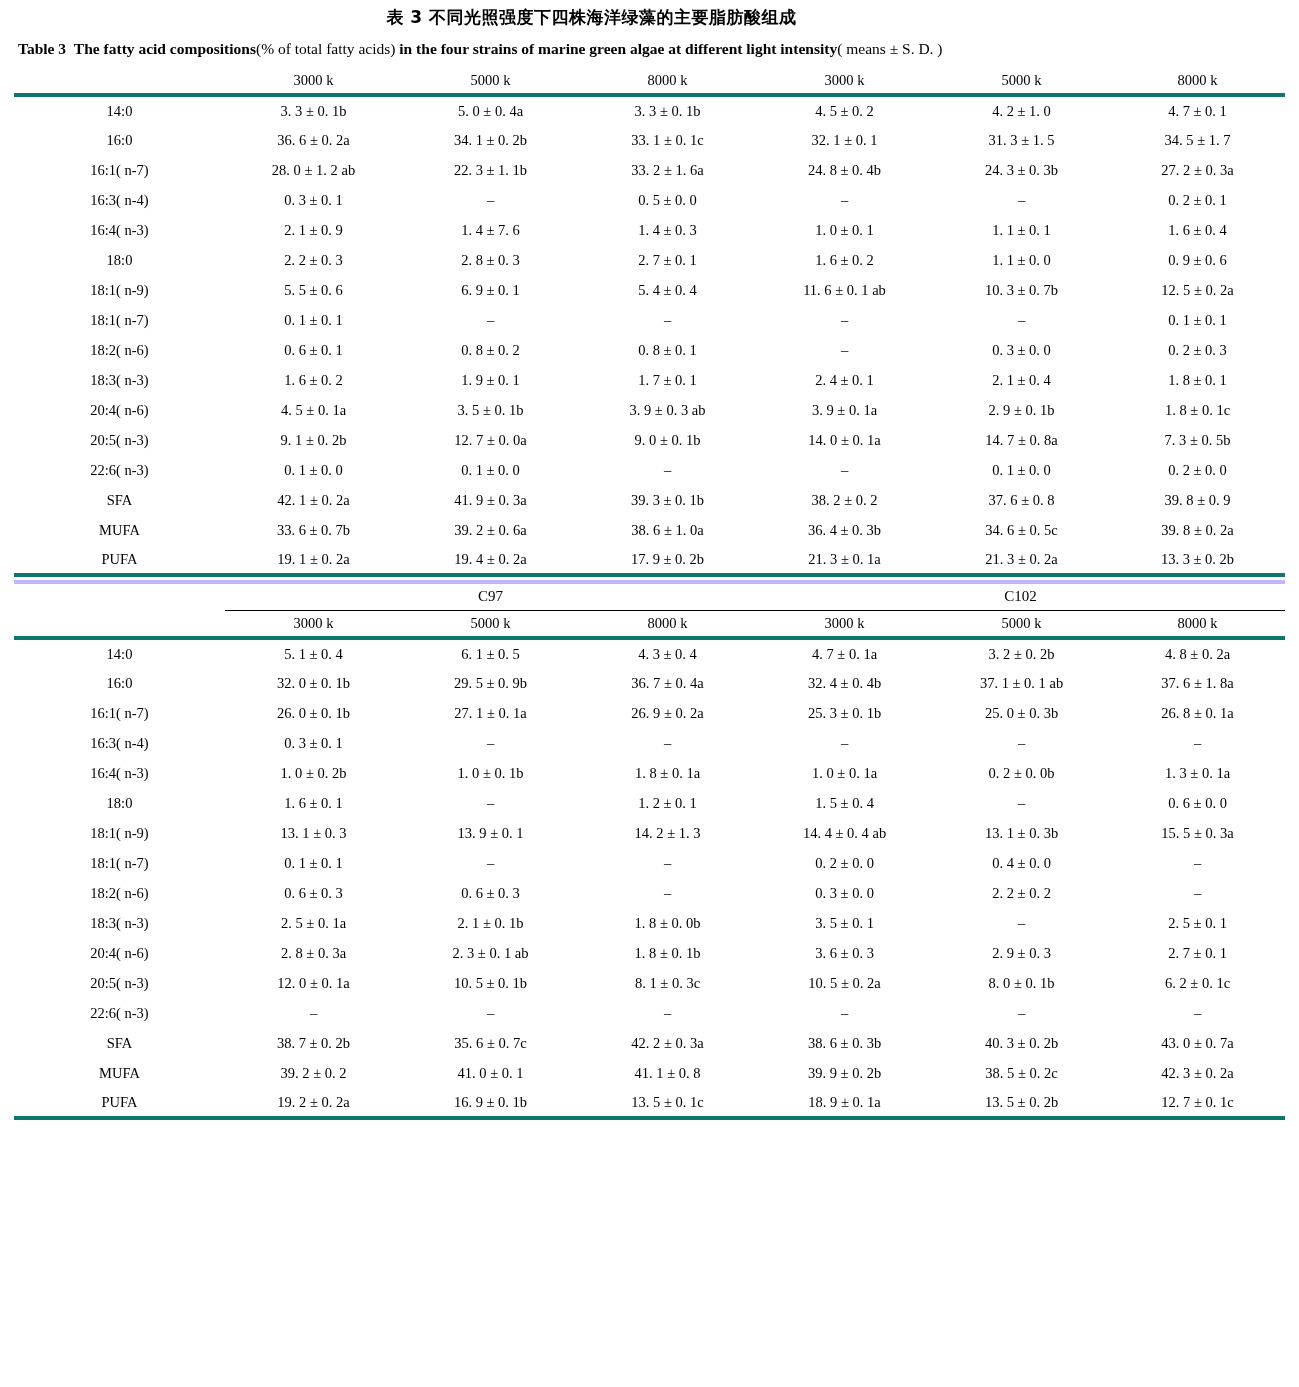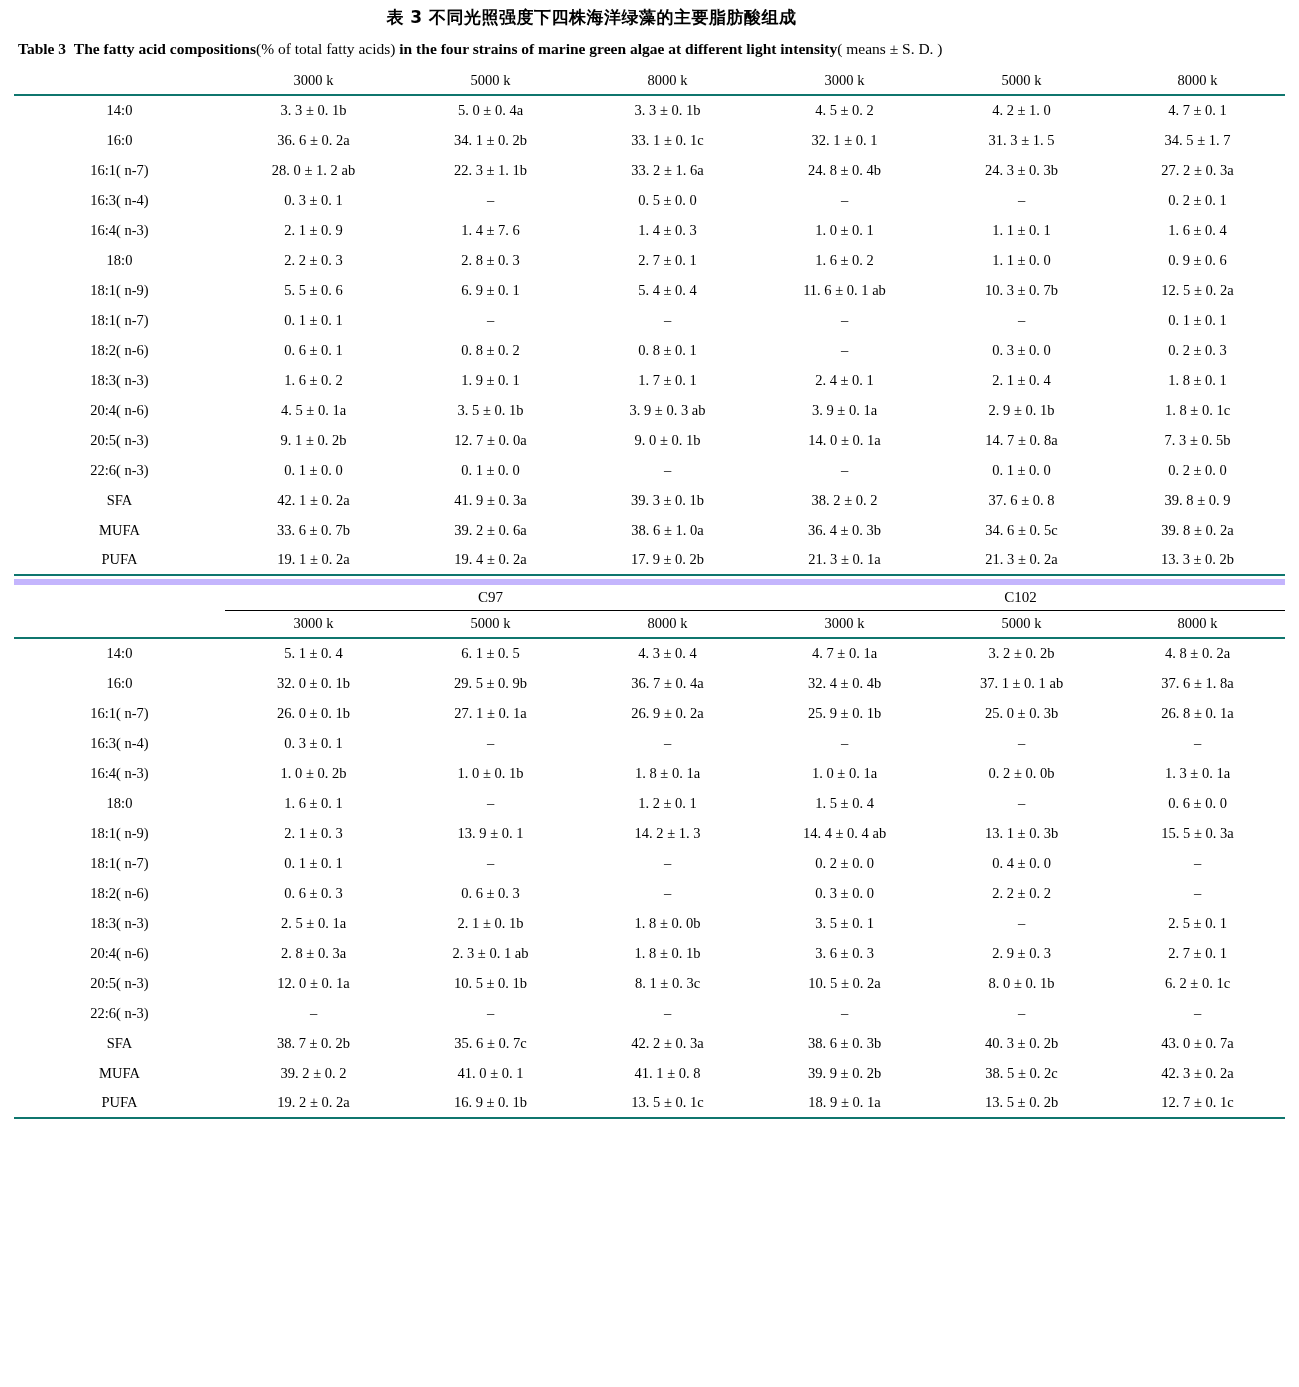--- a/index.html
+++ b/index.html
@@ -43,22 +43,22 @@
     font-size: 14.5px;
   }
   table.t td, table.t th {
     padding: 0;
     text-align: center;
     vertical-align: middle;
     font-weight: normal;
   }
   .rowh { height: 30px; }
   .rowh-head { height: 28px; }
-  .bb-thick { border-bottom: 2px solid #0f766e; }
-  .bt-thin  { border-top: 6px solid #c4b5fd; }
+  .bb-thick { border-bottom: 4px solid #0f766e; }
+  .bt-thin  { border-top: 4px solid #c4b5fd; }
 
   .grouphdr {
     font-size: 15px;
   }
   .subhdr { font-size: 14.5px; }
 
   .namecell {
     text-align: center;
     font-size: 14.5px;
   }
@@ -299,21 +299,21 @@
         <td class="valcell">36. 7 ± 0. 4a</td>
         <td class="valcell">32. 4 ± 0. 4b</td>
         <td class="valcell">37. 1 ± 0. 1 ab</td>
         <td class="valcell">37. 6 ± 1. 8a</td>
       </tr>
       <tr class="rowh">
         <td class="namecell">16:1( n-7)</td>
         <td class="valcell">26. 0 ± 0. 1b</td>
         <td class="valcell">27. 1 ± 0. 1a</td>
         <td class="valcell">26. 9 ± 0. 2a</td>
-        <td class="valcell">25. 9 ± 0. 1b</td>
+        <td class="valcell">25. 3 ± 0. 1b</td>
         <td class="valcell">25. 0 ± 0. 3b</td>
         <td class="valcell">26. 8 ± 0. 1a</td>
       </tr>
       <tr class="rowh">
         <td class="namecell">16:3( n-4)</td>
         <td class="valcell">0. 3 ± 0. 1</td>
         <td class="valcell">–</td>
         <td class="valcell">–</td>
         <td class="valcell">–</td>
         <td class="valcell">–</td>
@@ -332,21 +332,21 @@
         <td class="namecell">18:0</td>
         <td class="valcell">1. 6 ± 0. 1</td>
         <td class="valcell">–</td>
         <td class="valcell">1. 2 ± 0. 1</td>
         <td class="valcell">1. 5 ± 0. 4</td>
         <td class="valcell">–</td>
         <td class="valcell">0. 6 ± 0. 0</td>
       </tr>
       <tr class="rowh">
         <td class="namecell">18:1( n-9)</td>
-        <td class="valcell">2. 1 ± 0. 3</td>
+        <td class="valcell">13. 1 ± 0. 3</td>
         <td class="valcell">13. 9 ± 0. 1</td>
         <td class="valcell">14. 2 ± 1. 3</td>
         <td class="valcell">14. 4 ± 0. 4 ab</td>
         <td class="valcell">13. 1 ± 0. 3b</td>
         <td class="valcell">15. 5 ± 0. 3a</td>
       </tr>
       <tr class="rowh">
         <td class="namecell">18:1( n-7)</td>
         <td class="valcell">0. 1 ± 0. 1</td>
         <td class="valcell">–</td>

